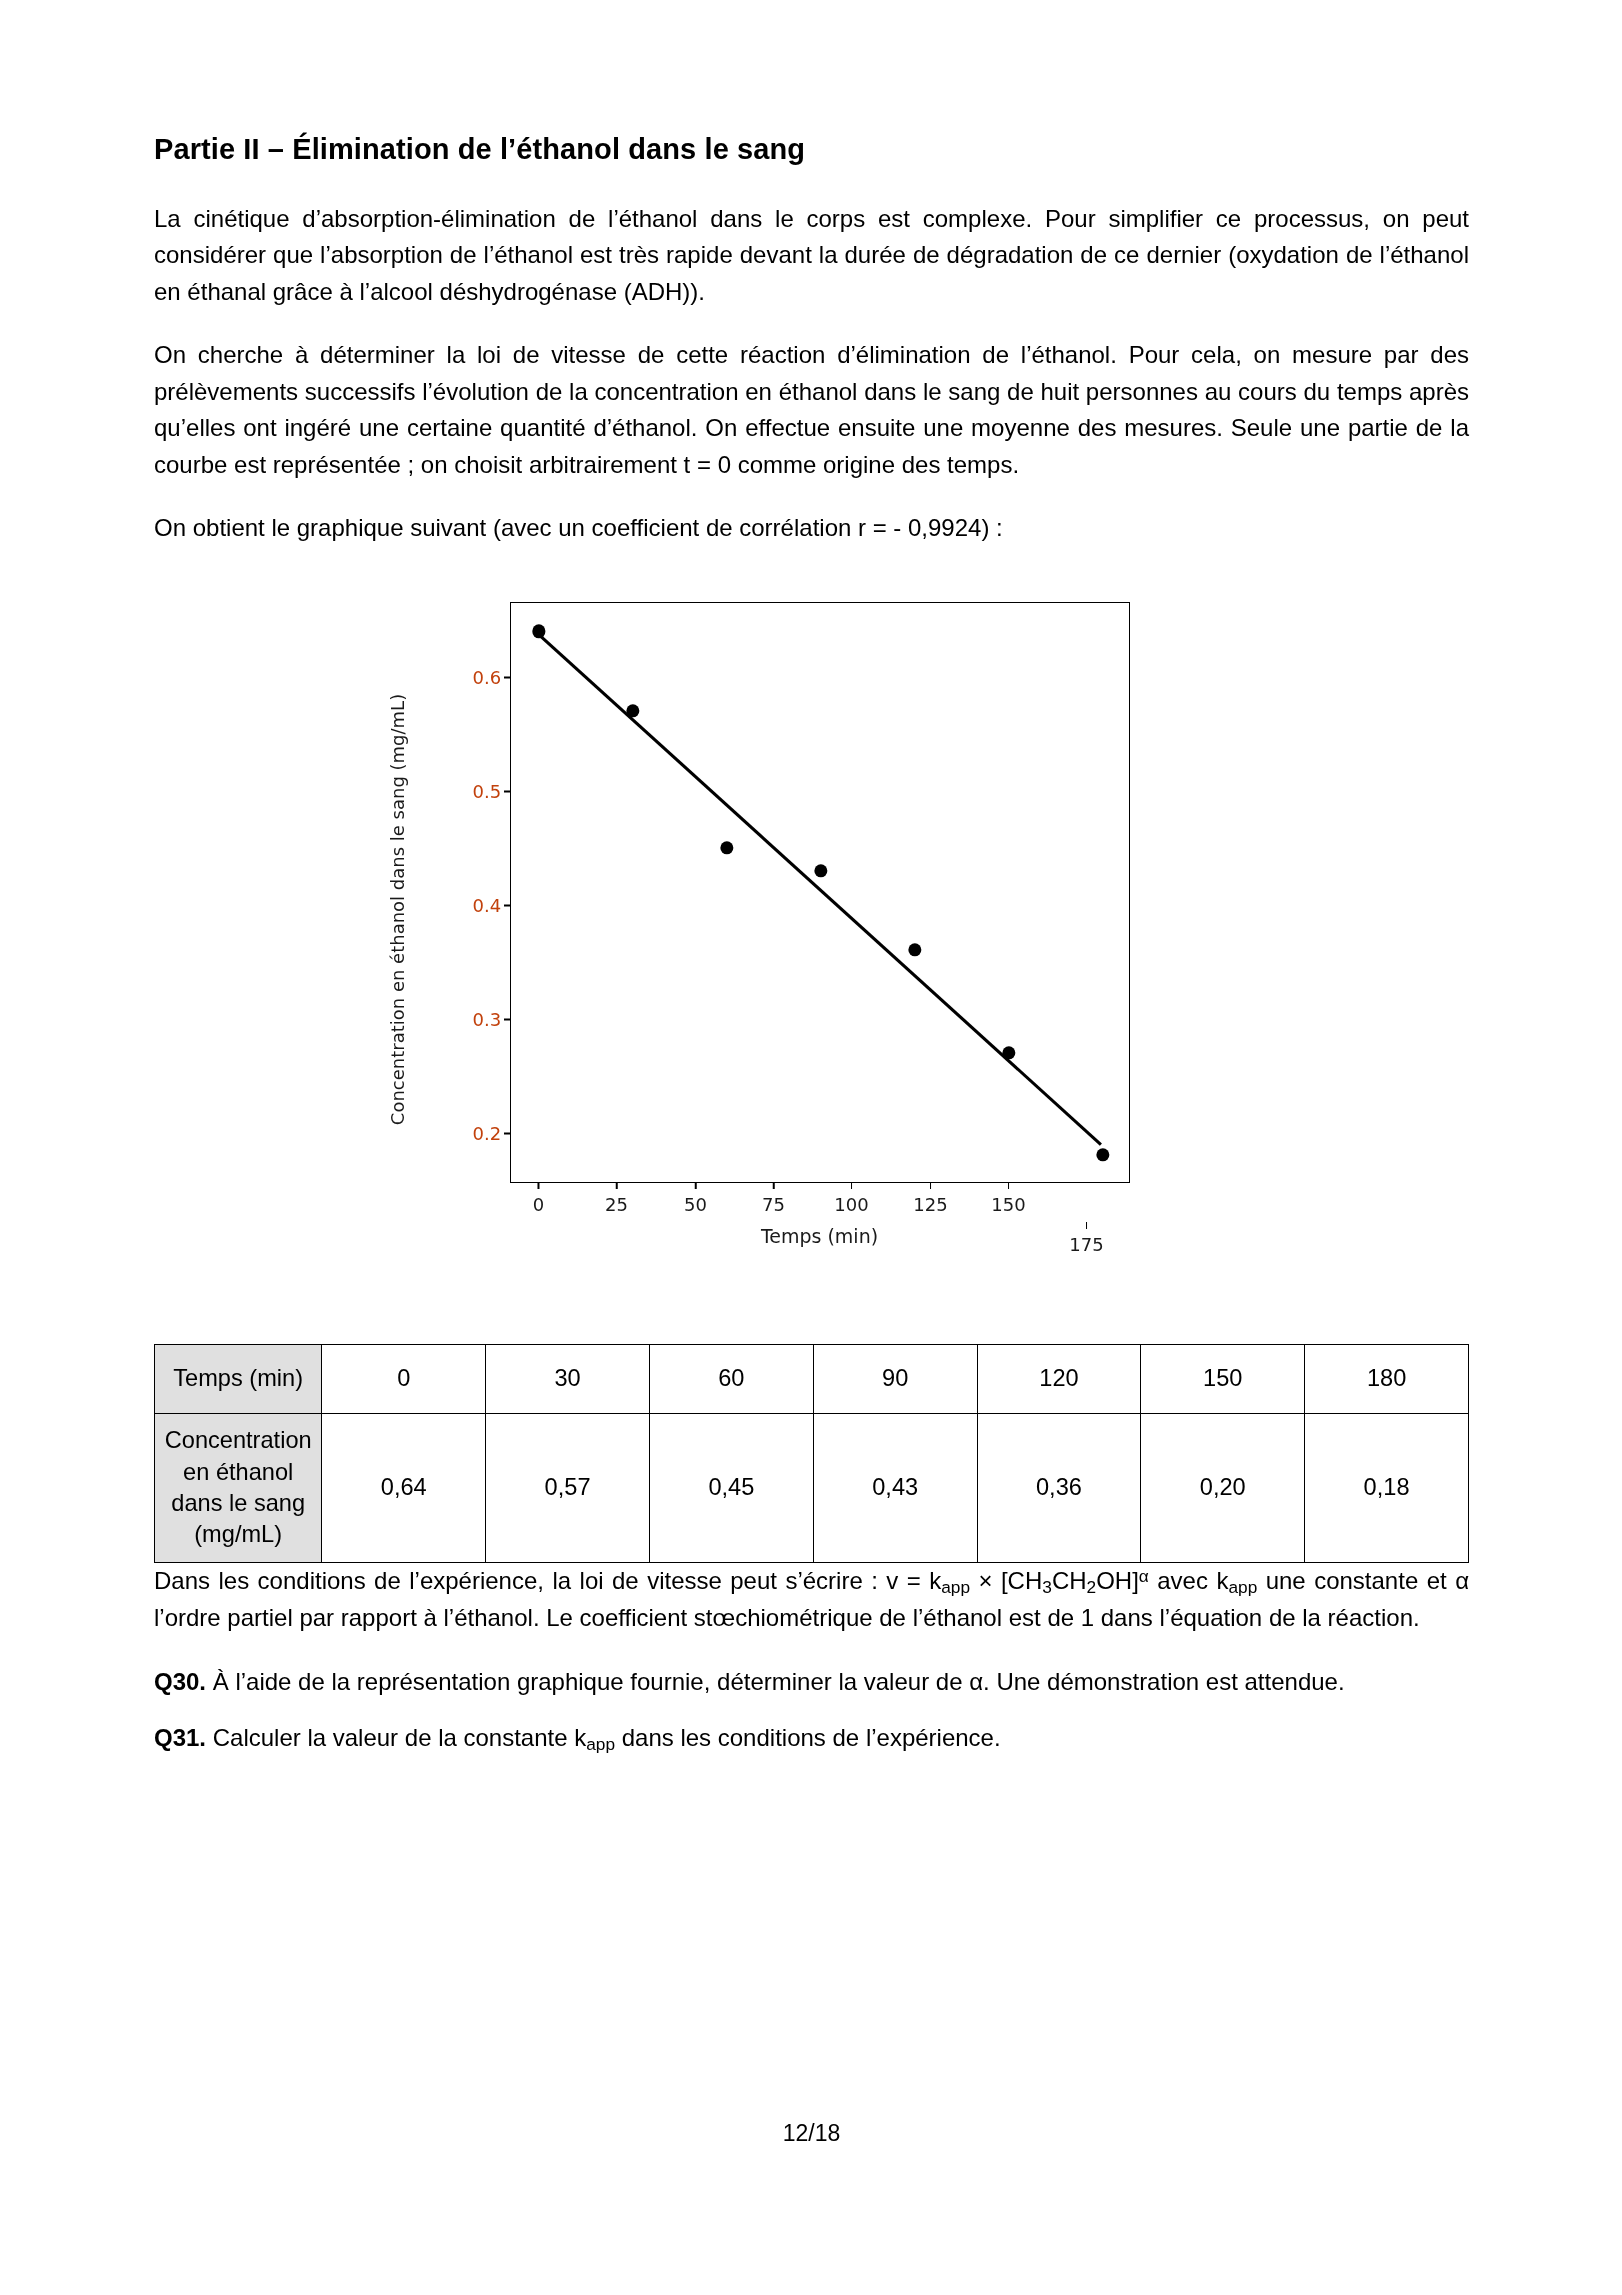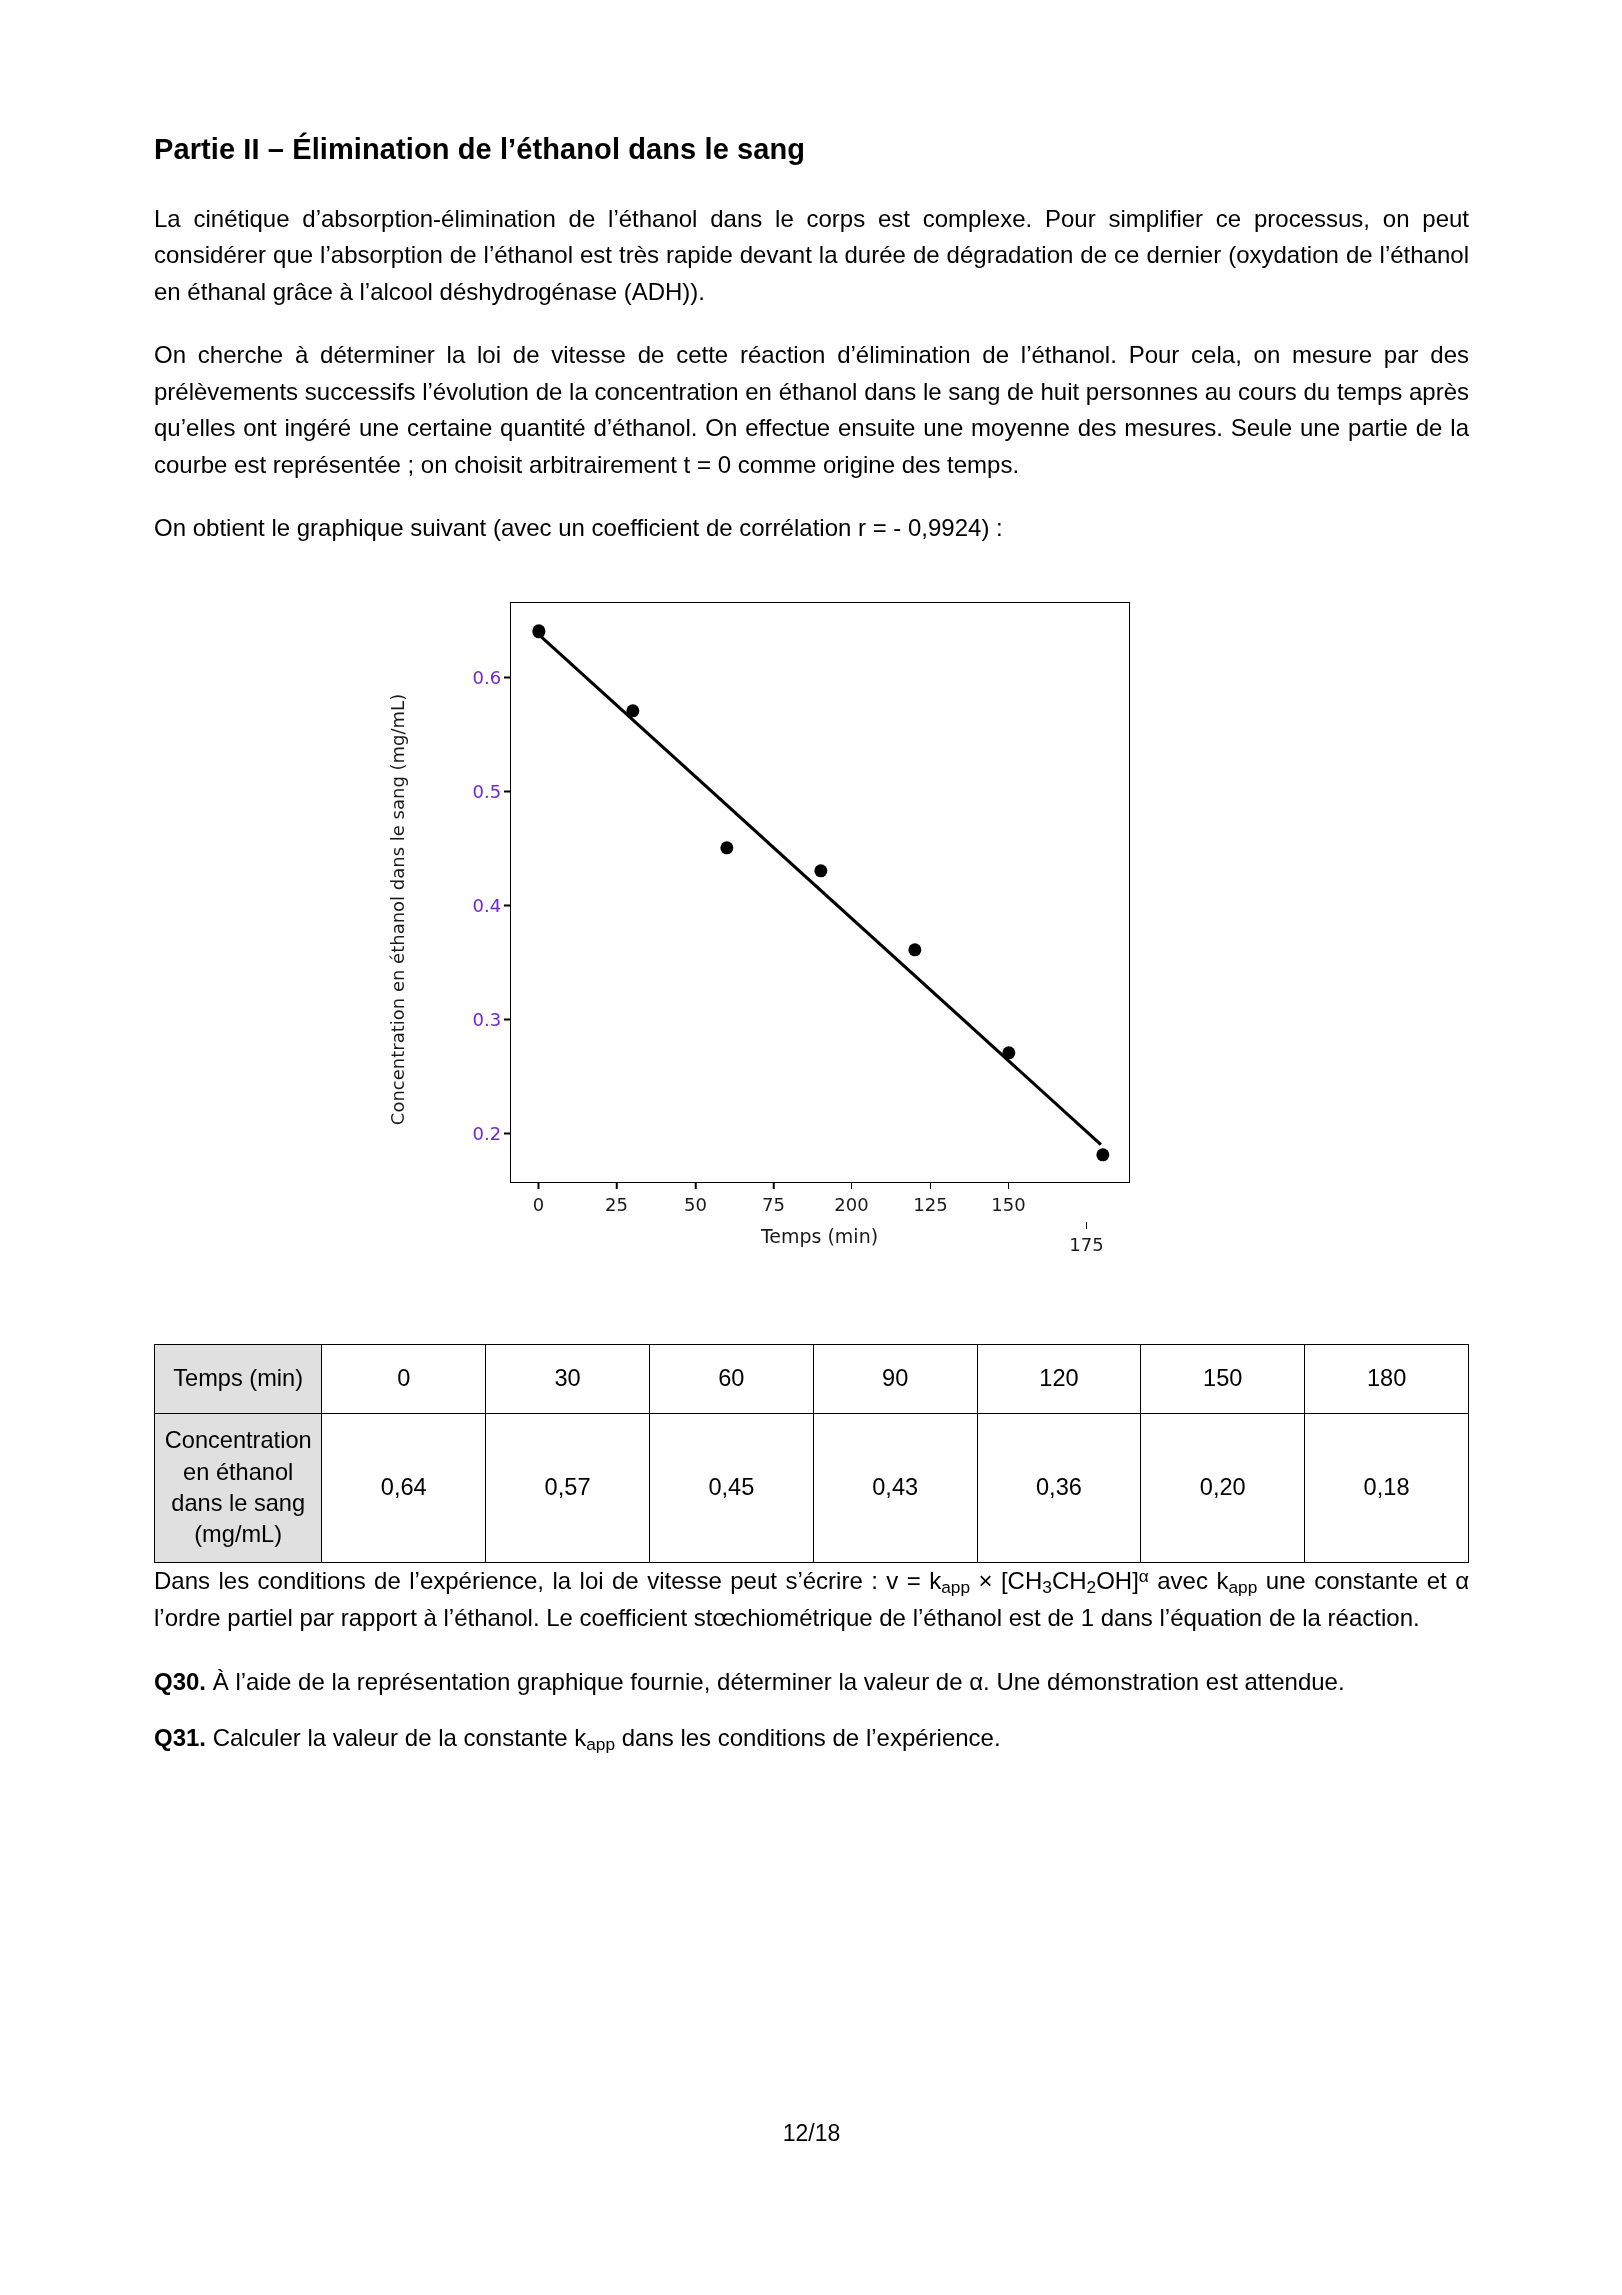--- a/index.html
+++ b/index.html
@@ -75,21 +75,21 @@
     box-sizing: border-box;
     background: #fff;
   }
   .ytick {
     position: absolute;
     right: 100%;
     transform: translateY(-50%);
     padding-right: 9.4px;
     font-size: 18px;
     font-family: "DejaVu Sans", sans-serif;
-    color: #6d28d9;
+    color: #c2410c;
     white-space: nowrap;
   }
   .ytick::after {
     content: "";
     position: absolute;
     right: 0;
     top: 50%;
     width: 7px;
     height: 1.6px;
     background: #000;
@@ -204,21 +204,21 @@
         </svg>
       <div class="ytick" style="top: 530px;">0.2</div>
           <div class="ytick" style="top: 416px;">0.3</div>
           <div class="ytick" style="top: 302px;">0.4</div>
           <div class="ytick" style="top: 188px;">0.5</div>
           <div class="ytick" style="top: 74px;">0.6</div>
           <div class="xtick" style="left: 28px;">0</div>
           <div class="xtick" style="left: 106px;">25</div>
           <div class="xtick" style="left: 185px;">50</div>
           <div class="xtick" style="left: 263px;">75</div>
-          <div class="xtick" style="left: 341px;">200</div>
+          <div class="xtick" style="left: 341px;">100</div>
           <div class="xtick" style="left: 420px;">125</div>
           <div class="xtick" style="left: 498px;">150</div>
           <div class="xtick" style="left: 576px; margin-top: 40px;">175</div>
           <div class="pt" style="left: 28px; top: 28.5px;"></div>
           <div class="pt" style="left: 122px; top: 108px;"></div>
           <div class="pt" style="left: 216px; top: 245px;"></div>
           <div class="pt" style="left: 310px; top: 268px;"></div>
           <div class="pt" style="left: 404px; top: 347px;"></div>
           <div class="pt" style="left: 498px; top: 450px;"></div>
           <div class="pt" style="left: 592px; top: 552px;"></div>

